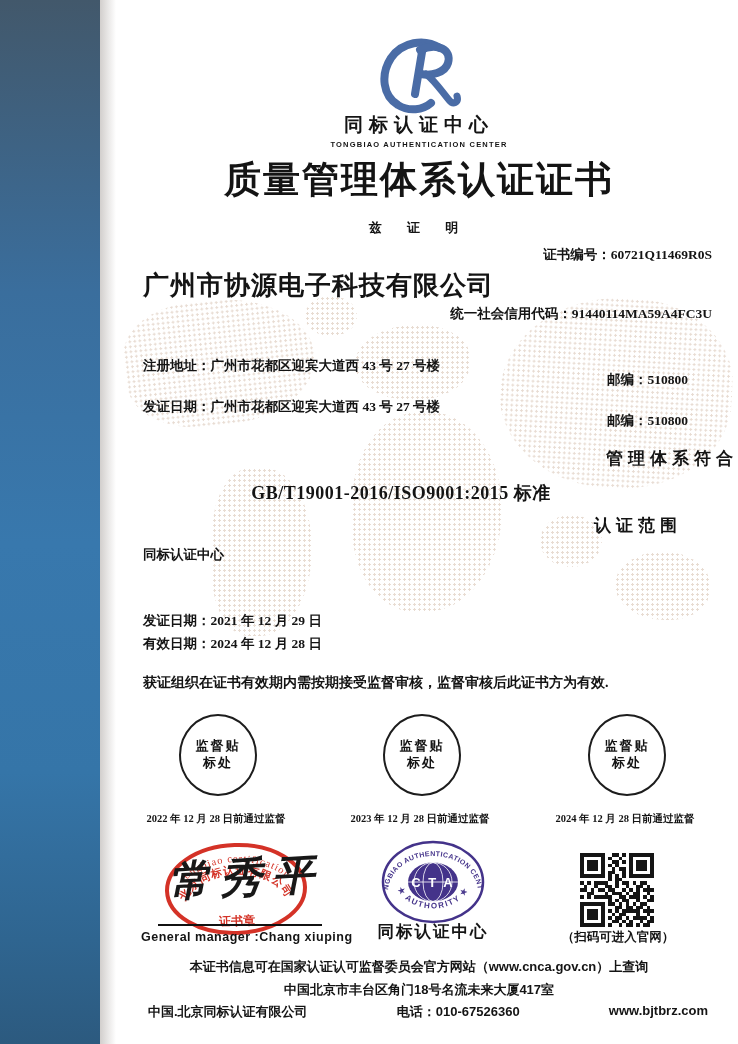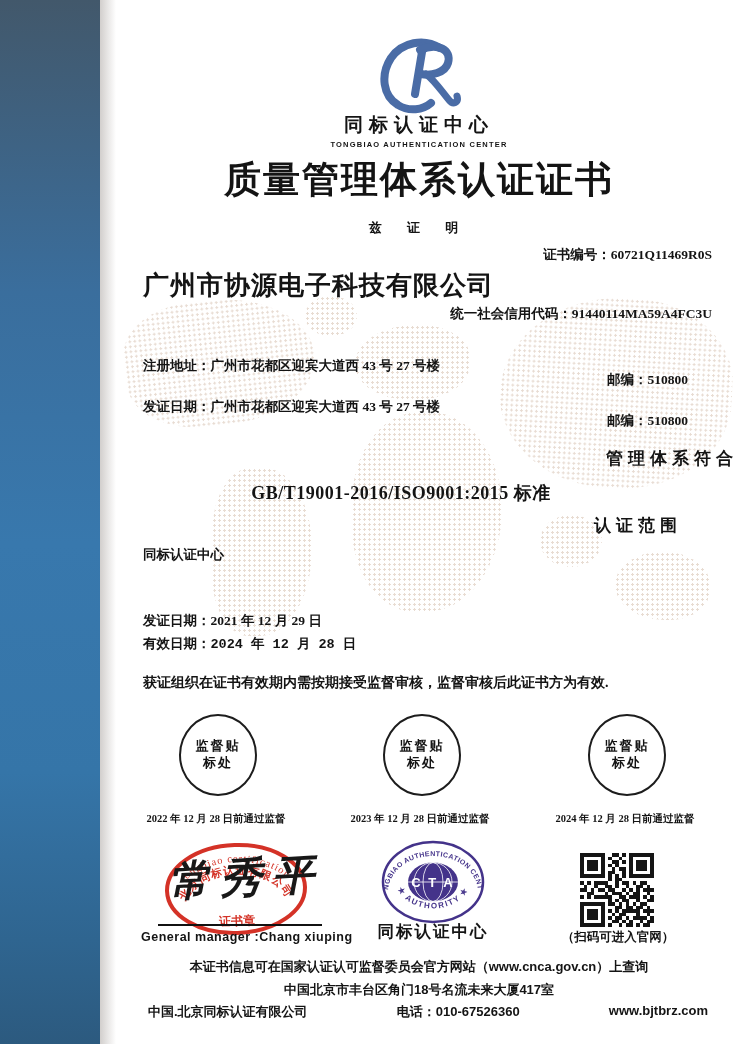--- a/index.html
+++ b/index.html
@@ -31,21 +31,21 @@
   .credit{left:0;width:612px;top:305px;font-size:13.5px;text-align:right;}
   .addr1{left:43px;top:357px;font-size:13.5px;}
   .zip1{left:0;width:588px;top:371px;font-size:13.5px;text-align:right;}
   .addr2{left:43px;top:398px;font-size:13.5px;}
   .zip2{left:0;width:588px;top:412px;font-size:13.5px;text-align:right;}
   .conform{left:0;width:638px;top:447px;font-size:17px;letter-spacing:5px;text-align:right;}
   .standard{left:0;width:602px;top:481px;font-size:18px;letter-spacing:.5px;text-align:center;}
   .scope-title{left:0;width:582px;top:514px;font-size:17px;letter-spacing:5px;text-align:right;}
   .scope{left:43px;top:546px;font-size:13.5px;font-weight:bold;}
   .issue{left:43px;top:612px;font-size:13.5px;}
-  .valid{left:43px;top:635px;font-size:13.5px;font-family:Liberation Mono, monospace;}
+  .valid{left:43px;top:635px;font-size:13.5px;}
   .note{left:43px;top:674px;font-size:14px;}
   
   .sticker{width:74px;height:78px;border:2px solid #1d1d1d;border-radius:50%;
     display:flex;flex-direction:column;align-items:center;justify-content:center;
     font-size:13px;font-weight:bold;line-height:1.3;letter-spacing:2px;background:transparent;}
   .st1{left:79px;top:714px;} .st2{left:283px;top:714px;} .st3{left:488px;top:714px;}
   .sticker-cap{width:220px;top:812px;font-size:10.5px;text-align:center;}
   .cap1{left:6px;} .cap2{left:210px;} .cap3{left:415px;}
   
   .sig-line{left:58px;top:924px;width:164px;height:2px;background:#111;}

